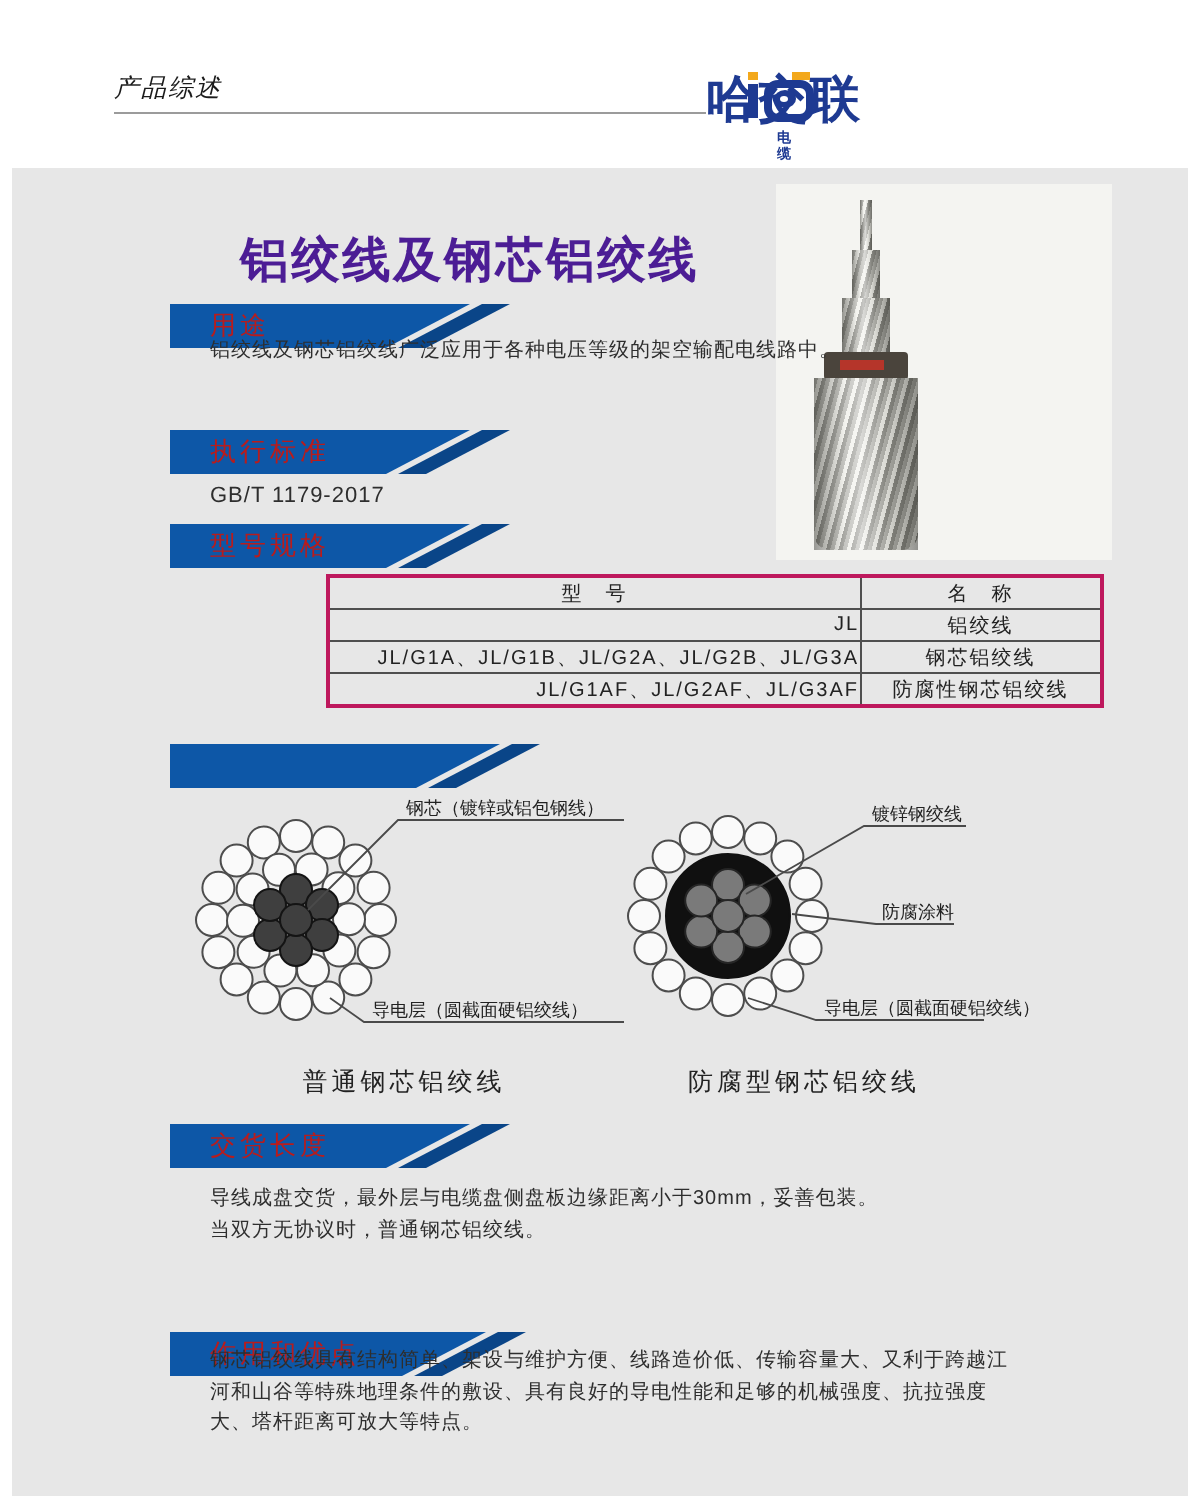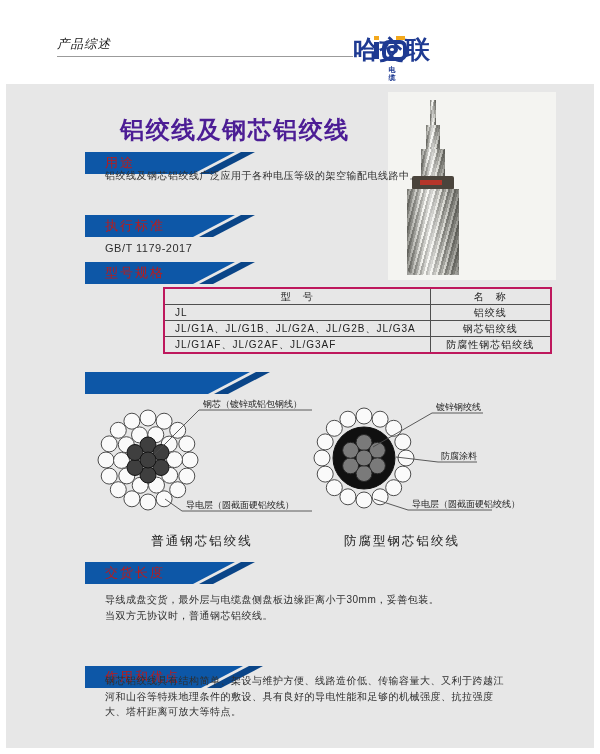--- a/index.html
+++ b/index.html
@@ -35,21 +35,21 @@
   .banner .b-label{position:absolute;left:20px;top:0;line-height:22px;color:#b91c1c;
     font-size:13px;font-weight:normal;letter-spacing:2px;white-space:nowrap;}
   
   .txt{position:absolute;font-size:10px;color:#2e2e2e;letter-spacing:0.5px;line-height:15.5px;}
   
   .models-table{position:absolute;left:118px;top:287px;width:387px;border-collapse:collapse;
     table-layout:fixed;border:2px solid #be185d;margin-left:45px;}
   .models-table th,.models-table td{border:1px solid #4f4f4f;font-size:10px;color:#222;
     height:15px;padding:0;font-weight:normal;letter-spacing:1px;}
   .models-table th{text-align:center;}
-  .models-table td.c-model{text-align:left;padding-left:10px;}
+  .models-table td.c-model{text-align:right;padding-left:10px;}
   .models-table td.c-name{text-align:center;}
   
   .diagrams{position:absolute;left:70px;top:393px;width:460px;height:160px;}
   .diagrams text{font-family:"Liberation Sans",sans-serif;fill:#222;}
   .leader{fill:none;stroke:#4a4a4a;stroke-width:0.9;}
   
   .photo{position:absolute;left:388px;top:92px;width:168px;height:188px;background:#f4f4f1;}
   .metal{position:absolute;
     background:repeating-linear-gradient(105deg,#b4b4ae 0 2px,#efefe9 2px 4px,#8f8f89 4px 6px);}
   .metal::after{content:'';position:absolute;inset:0;

